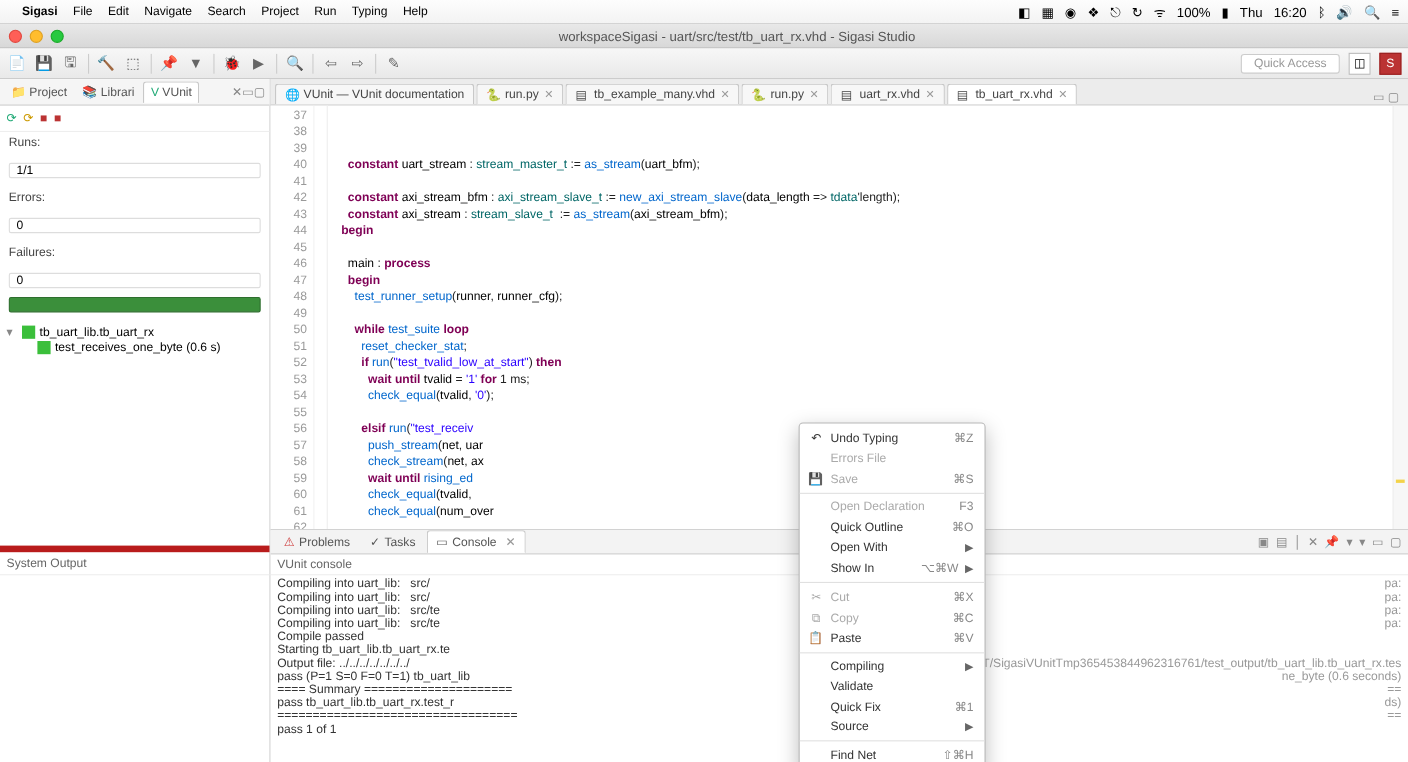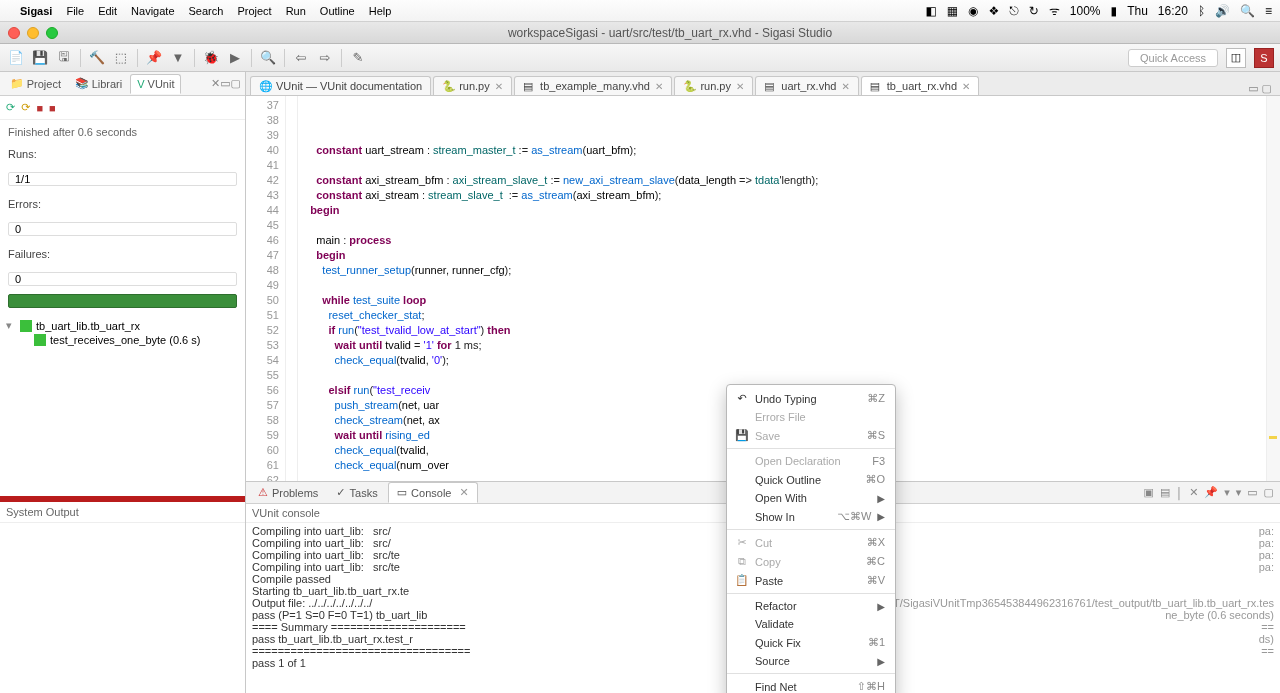--- a/index.html
+++ b/index.html
@@ -111,21 +111,21 @@
 
 <div class="mac-menubar">
   <span class="apple"></span>
   <span class="app">Sigasi</span>
   <span class="menu-item">File</span>
   <span class="menu-item">Edit</span>
   <span class="menu-item">Navigate</span>
   <span class="menu-item">Search</span>
   <span class="menu-item">Project</span>
   <span class="menu-item">Run</span>
-  <span class="menu-item">Outline</span>
+  <span class="menu-item">Typing</span>
   <span class="menu-item">Help</span>
   <span class="spacer"></span>
   <div class="tray">
     <span>◧</span>
     <span>▦</span>
     <span>◉</span>
     <span>❖</span>
     <span>⎋</span>
     <span>↻</span>
     <span>ᯤ</span>
@@ -194,21 +194,20 @@
       <span class="vicon">✕</span>
       <span class="vicon">▭</span>
       <span class="vicon">▢</span>
     </div>
     <div class="vunit-tools">
       <span style="color:#2a7">⟳</span>
       <span style="color:#c90">⟳</span>
       <span style="color:#b33">■</span>
       <span style="color:#b33">■</span>
     </div>
-    <div class="vunit-status">Finished after 0.6 seconds</div>
     <div class="vunit-stats">
       <span class="lbl">Runs:</span>
       <span class="cnt">1/1</span>
       <span class="lbl">Errors:</span>
       <span class="cnt">0</span>
       <span class="lbl">Failures:</span>
       <span class="cnt">0</span>
     </div>
     <div class="progress"></div>
     <div class="tree">
@@ -330,21 +329,21 @@
             <span class="kb">⌘C</span>
           </div>
           <div class="mi">
             <span class="mico">📋</span>
             <span class="lbl">Paste</span>
             <span class="kb">⌘V</span>
           </div>
           <hr>
           <div class="mi">
             <span class="mico"></span>
-            <span class="lbl">Refactor</span>
+            <span class="lbl">Compiling</span>
             <span class="arr">▶</span>
           </div>
           <div class="mi">
             <span class="mico"></span>
             <span class="lbl">Validate</span>
           </div>
           <div class="mi">
             <span class="mico"></span>
             <span class="lbl">Quick Fix</span>
             <span class="kb">⌘1</span>

